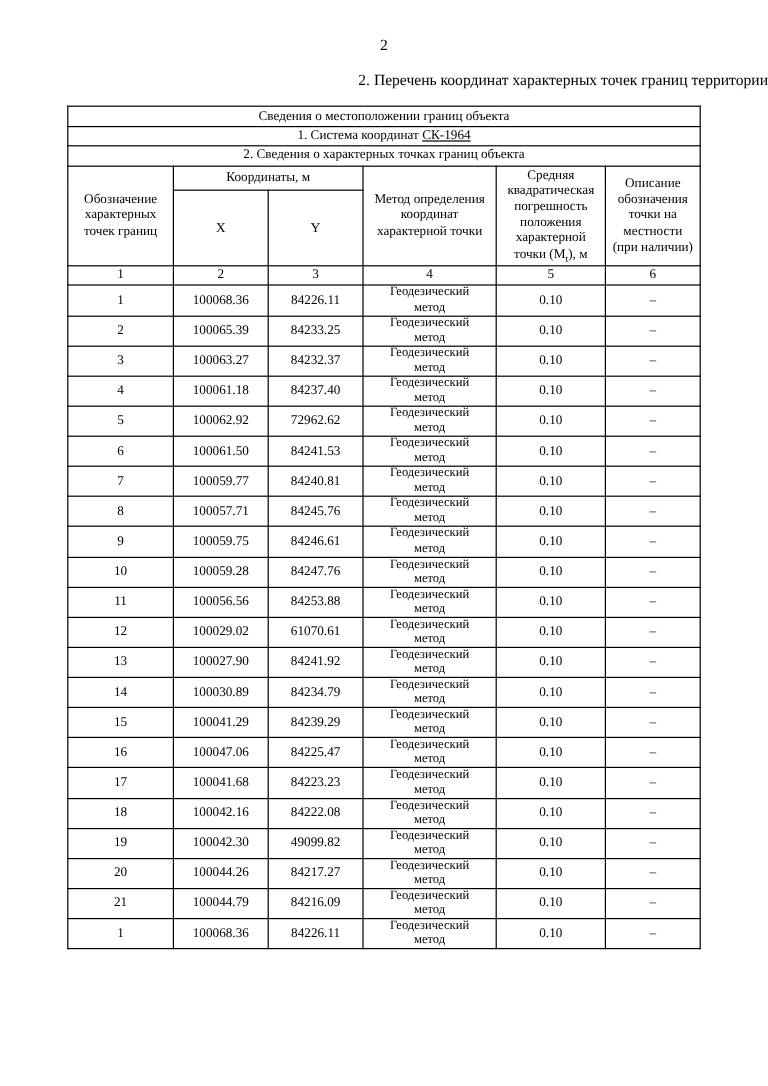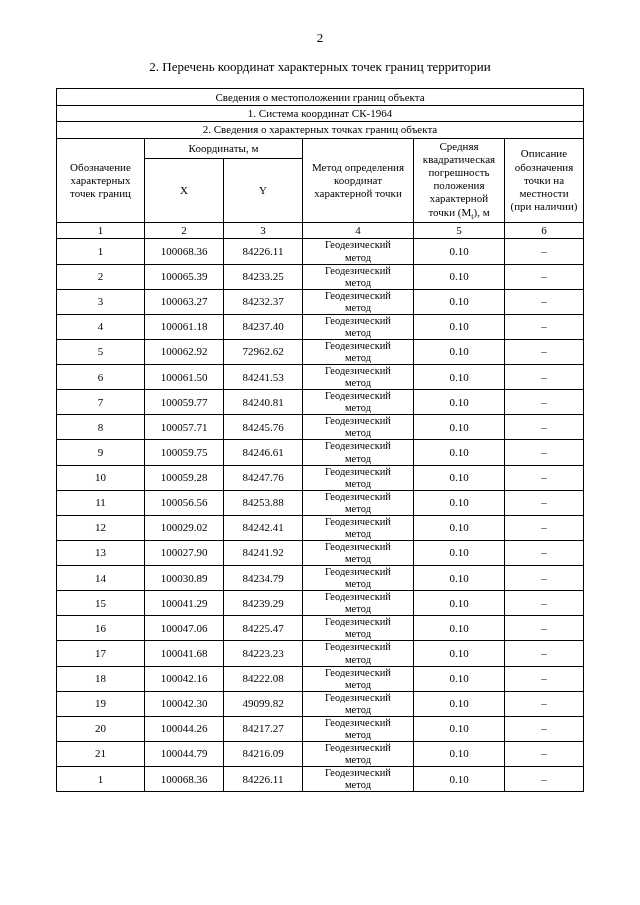--- a/index.html
+++ b/index.html
@@ -17,42 +17,42 @@
     height: 905px;
     position: relative;
     overflow: hidden;
   }
   .page-number {
     text-align: center;
     padding-top: 30px;
     font-size: 13px;
   }
   .doc-title {
-    text-align: center;
+    text-align: right;
     font-size: 13px;
     line-height: 1.4;
     margin-top: 12px;
   }
   table.coords {
     border-collapse: collapse;
     margin: 12px auto 10px auto;
     table-layout: fixed;
     border: 1.5px solid #000;
   }
   table.coords td {
     border: 1px solid #000;
     text-align: center;
     vertical-align: middle;
     font-size: 11px;
     padding: 1px 3px;
     line-height: 1.2;
     overflow: hidden;
   }
   td.left { text-align: left; padding-left: 6px; }
-  .underline { }
+  .underline { text-decoration: underline; }
   .caption-row td { height: 17px; }
   .info-row td { height: 15px; }
   .head-row td { font-size: 10.5px; line-height: 1.25; }
   .coords-group-row td { height: 18px; }
   .xy-row td { height: 55px; font-size: 11px; }
   .num-row td { height: 13px; font-size: 10.5px; padding: 0 3px; }
   tbody td { height: 23px; font-size: 11px; }
   tbody td:nth-child(4) { font-size: 10.5px; line-height: 1.15; padding: 0 22px; }
   sub { font-size: 8px; }
 </style>
@@ -193,21 +193,21 @@
           <td>11</td>
           <td>100056.56</td>
           <td>84253.88</td>
           <td>Геодезический метод</td>
           <td>0.10</td>
           <td>–</td>
         </tr>
         <tr>
           <td>12</td>
           <td>100029.02</td>
-          <td>84242.41</td>
+          <td>61070.61</td>
           <td>Геодезический метод</td>
           <td>0.10</td>
           <td>–</td>
         </tr>
         <tr>
           <td>13</td>
           <td>100027.90</td>
           <td>84241.92</td>
           <td>Геодезический метод</td>
           <td>0.10</td>

